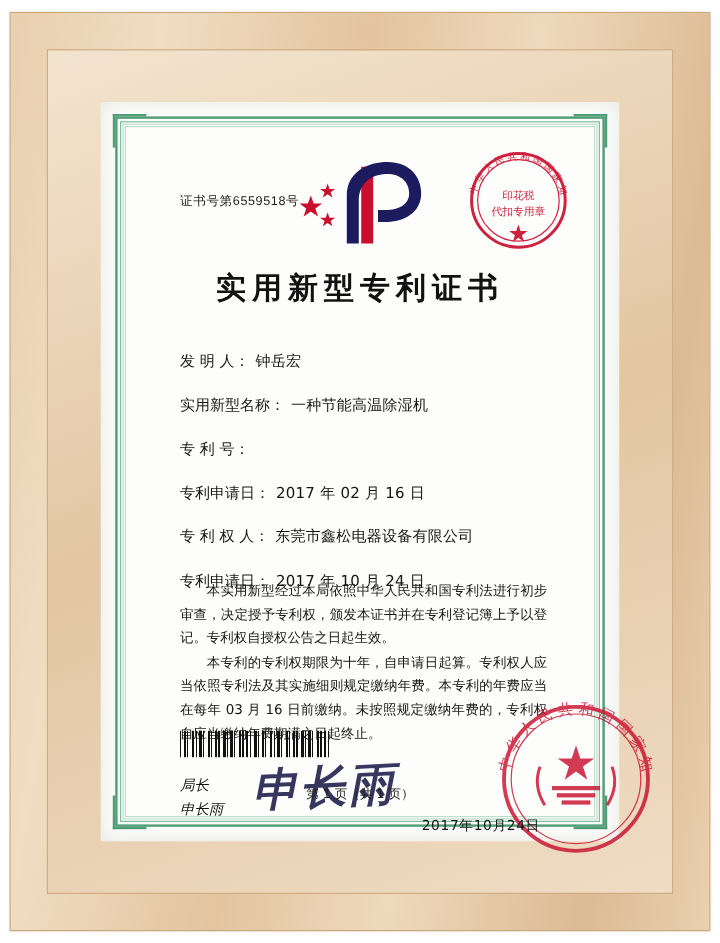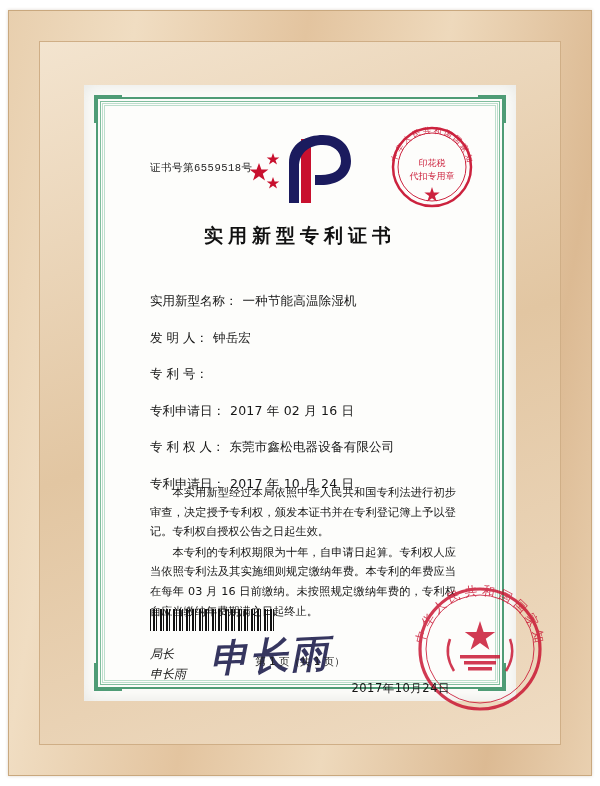--- a/index.html
+++ b/index.html
@@ -74,21 +74,21 @@
   
   .content {
     position: absolute;
     left: 28px; top: 26px; right: 28px; bottom: 26px;
   }
 
   .doc-number {
     position: absolute;
     left: 38px;
     top: 50px;
-    font-family: Liberation Mono, monospace;
+    font-family: Liberation Sans, sans-serif;
     font-size: 10.5px;
     color: #1d1d1d;
     letter-spacing: .5px;
   }
 
   
   .logo {
     position: absolute;
     left: 50%;
     top: 22px;
@@ -107,21 +107,21 @@
     opacity: .92;
   }
 
   .title {
     position: absolute;
     left: 0; right: 0;
     top: 112px;
     text-align: center;
     font-family: "DejaVu Serif", serif;
     font-weight: bold;
-    font-size: 19px;
+    font-size: 25px;
     letter-spacing: 5px;
     color: #111;
   }
 
   .fields {
     position: absolute;
     left: 38px;
     right: 30px;
     top: 182px;
   }
@@ -271,26 +271,26 @@
               <text x="46" y="45" text-anchor="middle" font-size="9" fill="#c8102e" font-family="'DejaVu Sans',sans-serif">印花税</text>
               <text x="46" y="58" text-anchor="middle" font-size="9" fill="#c8102e" font-family="'DejaVu Sans',sans-serif">代扣专用章</text>
               <polygon points="46,66 47.8,71.6 53.7,71.6 48.9,75 50.7,80.6 46,77.2 41.3,80.6 43.1,75 38.3,71.6 44.2,71.6" fill="#c8102e"></polygon>
             </svg>
           </div>
 
           <div class="title">实用新型专利证书</div>
 
           <div class="fields">
             <div class="field-row">
+              <span class="field-label">发 明 人：</span>
+              <span class="field-value">钟岳宏</span>
+            </div>
+            <div class="field-row">
               <span class="field-label">实用新型名称：</span>
               <span class="field-value">一种节能高温除湿机</span>
-            </div>
-            <div class="field-row">
-              <span class="field-label">发 明 人：</span>
-              <span class="field-value">钟岳宏</span>
             </div>
             <div class="field-row">
               <span class="field-label">专 利 号：</span>
             </div>
             <div class="field-row">
               <span class="field-label">专利申请日：</span>
               <span class="field-value">2017 年 02 月 16 日</span>
             </div>
             <div class="field-row">
               <span class="field-label">专 利 权 人：</span>

